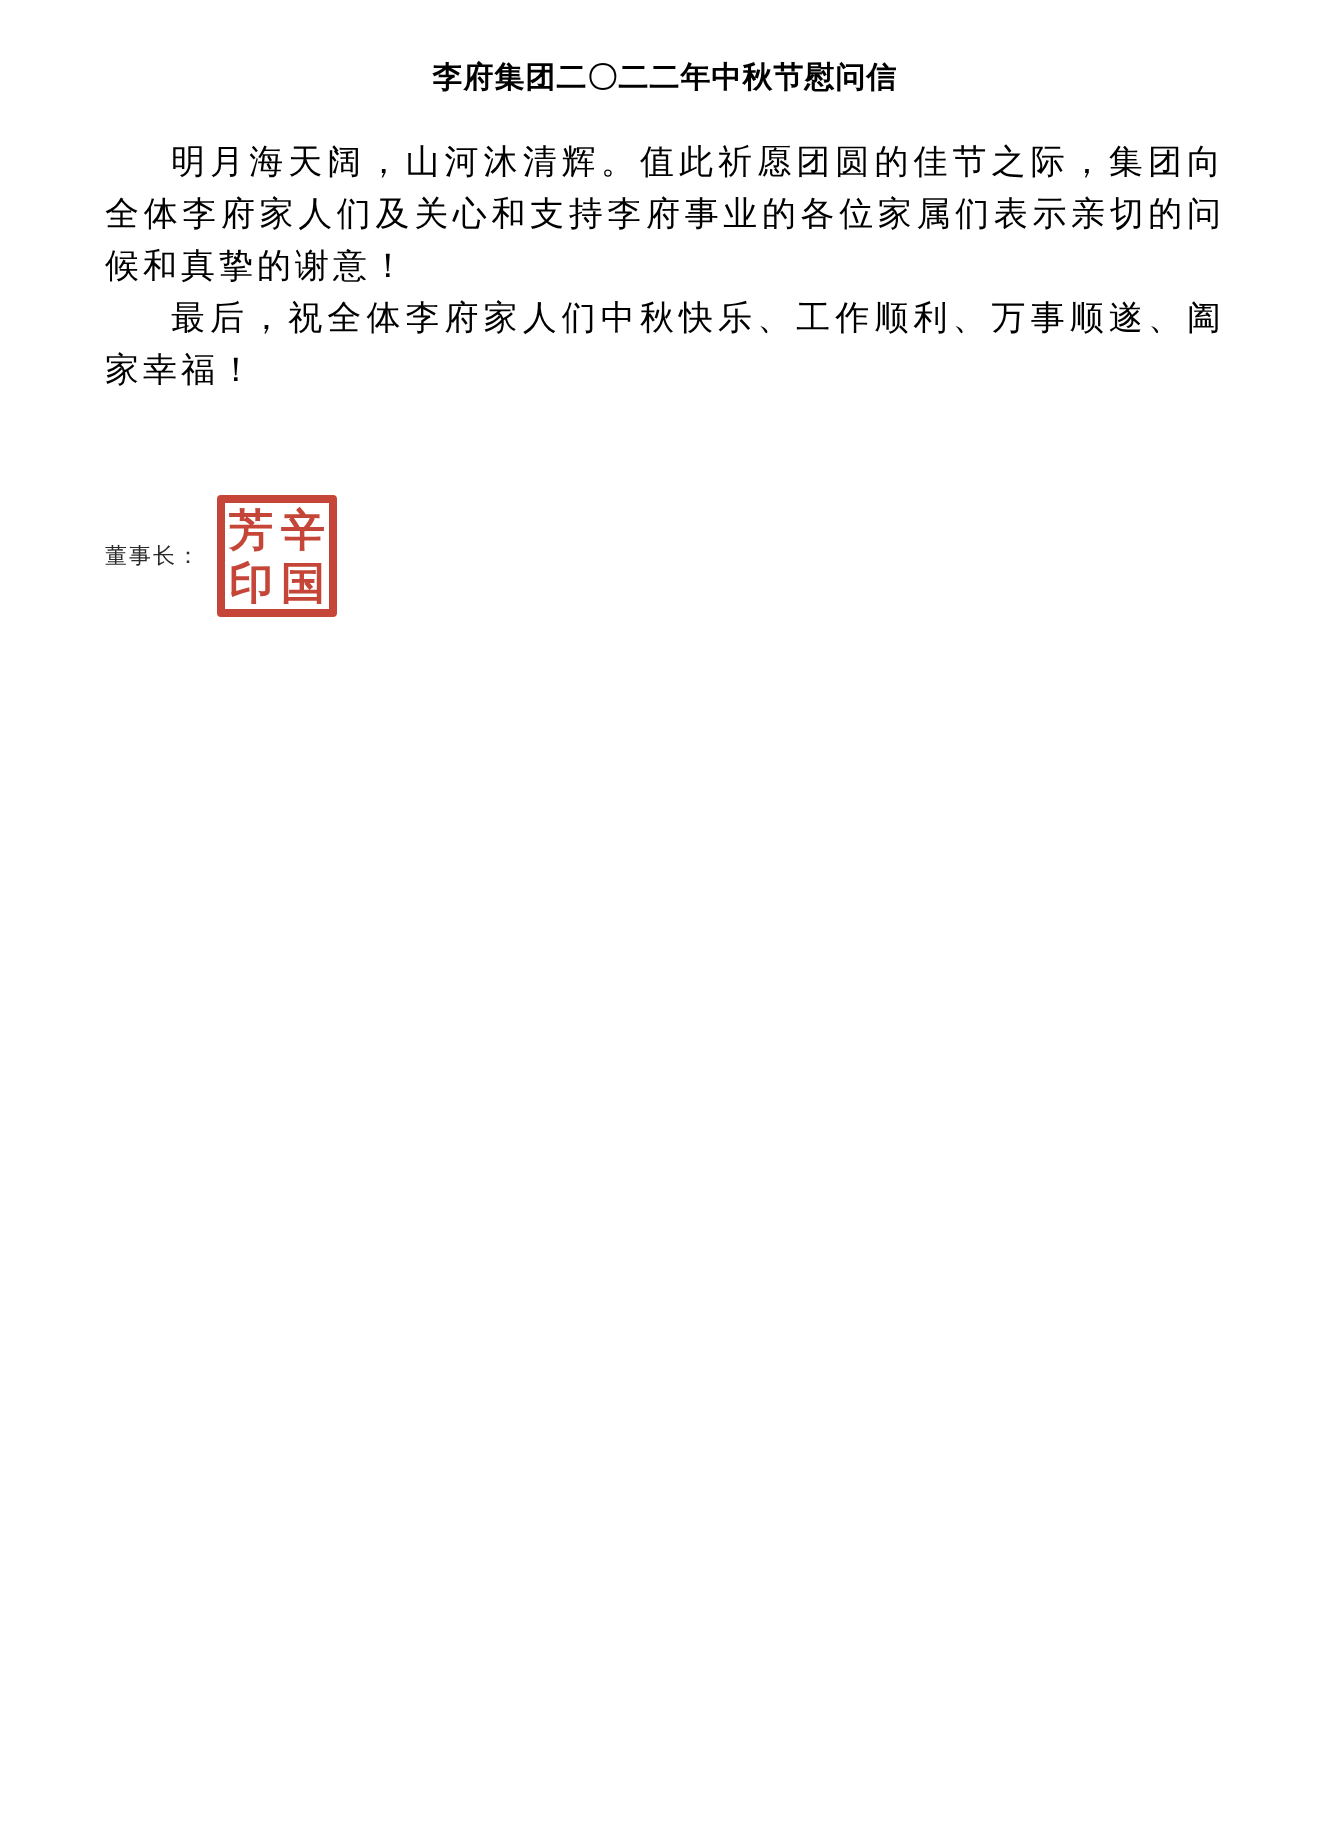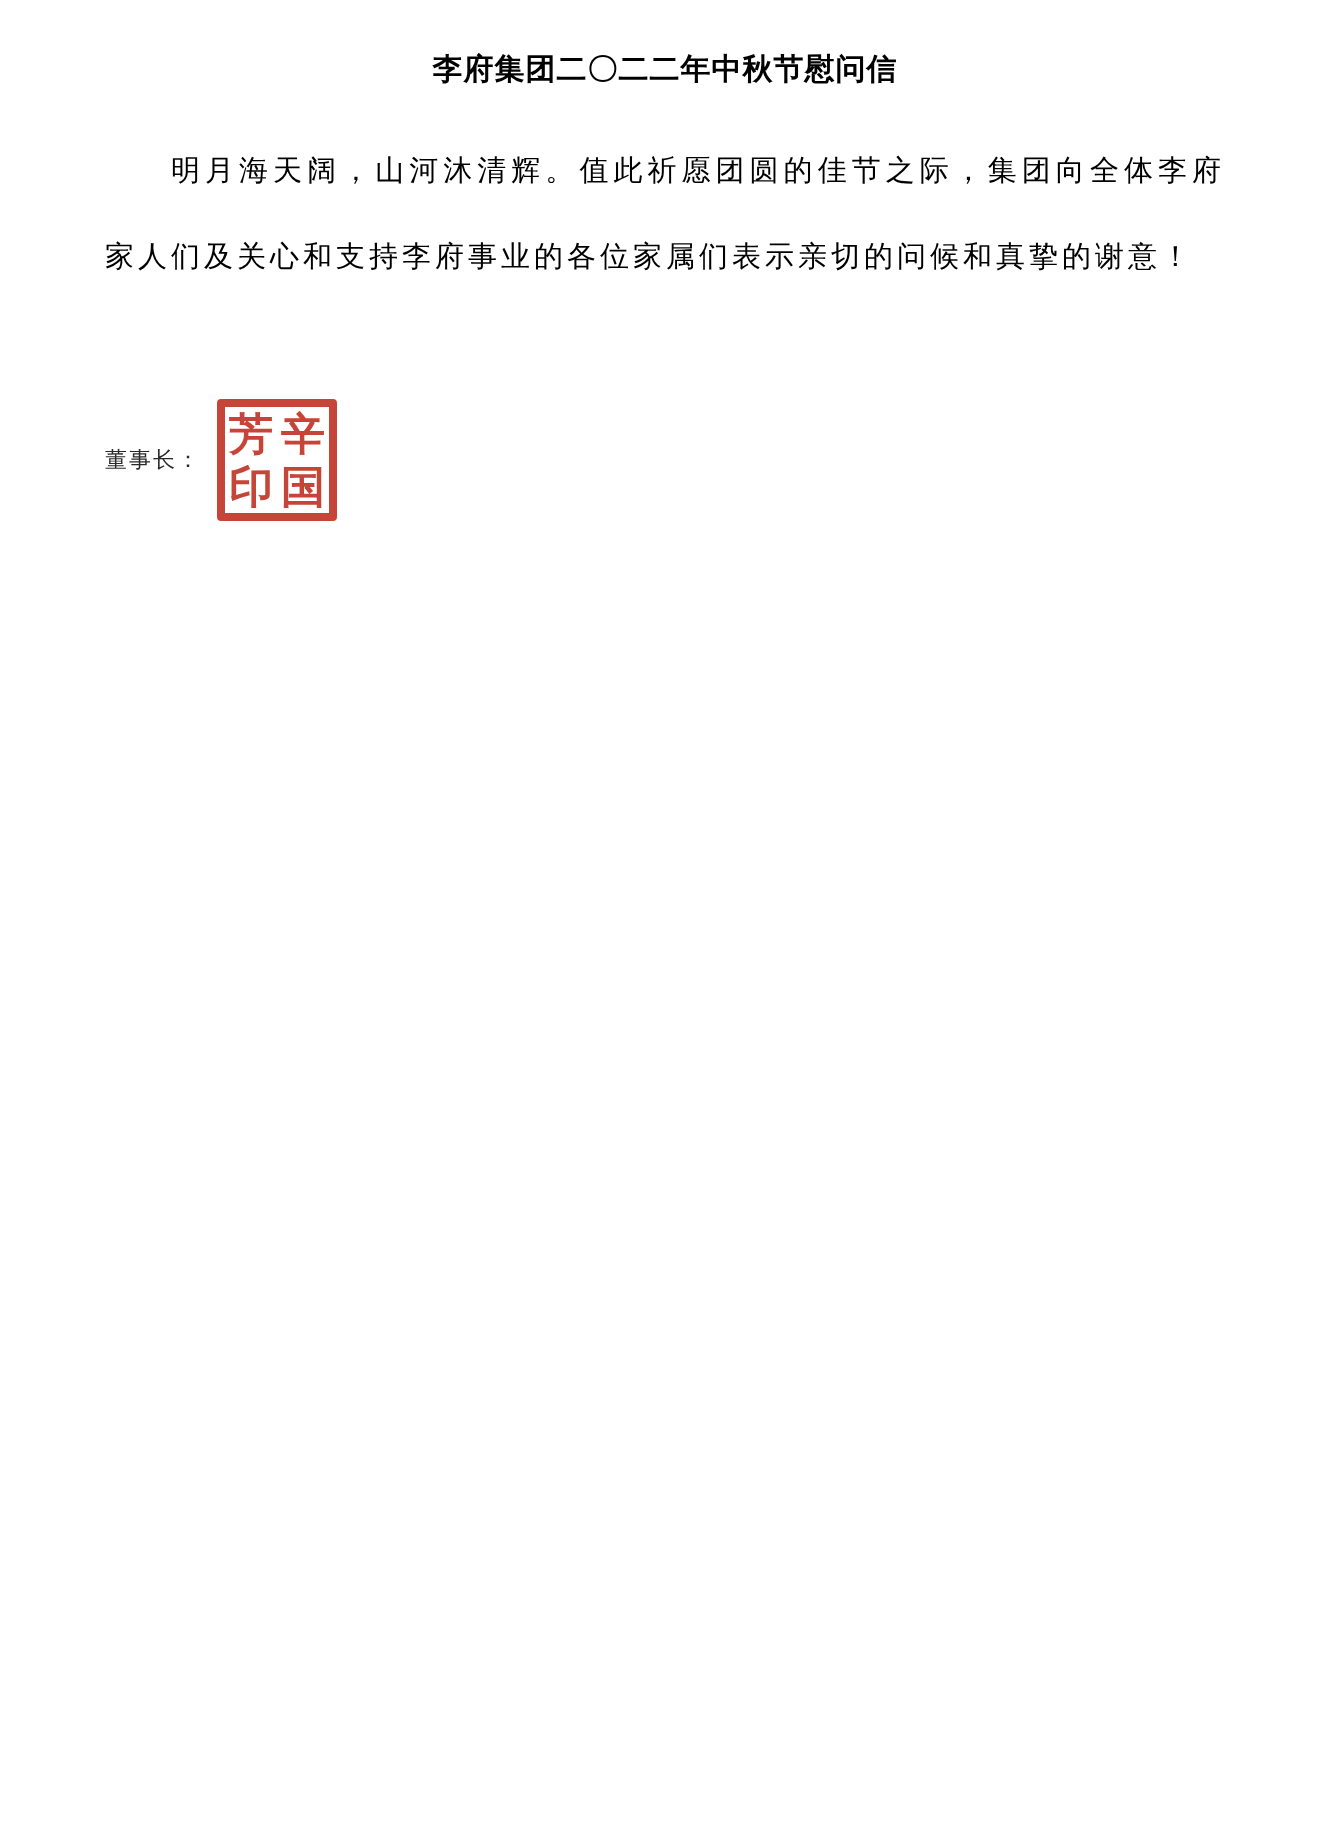--- a/index.html
+++ b/index.html
@@ -3,21 +3,21 @@
 <meta charset="utf-8">
 <style>
   :root{
     --seal-color:#c23d2e;
   }
   html,body{margin:0;padding:0;background:#ffffff;}
   .page{
     position:relative;
     width:1333px;
     height:1276px;
-    margin:0 auto;
+    margin:8px auto;
     background:#ffffff;
     color:#000000;
     font-family:"Liberation Sans", sans-serif;
     box-sizing:border-box;
     padding:48px 108px 0 105px;
     overflow:hidden;
   }
   .title{
     margin:0;
     font-size:30px;
@@ -28,22 +28,22 @@
   }
   .salutation{
     margin-top:36px;
     font-size:29px;
     line-height:40px;
     font-weight:700;
     letter-spacing:2px;
   }
   .body-para{
     margin:0;
-    font-size:29px;
-    line-height:86px;
+    font-size:34px;
+    line-height:52px;
     letter-spacing:4px;
     text-align:justify;
     text-indent:66px;
     font-weight:400;
   }
   .body-para.first{
     margin-top:37px;
   }
   .signature-row{
     margin-top:100px;
@@ -82,20 +82,21 @@
 
 <div class="page">
 
   <h1 class="title">李府集团二〇二二年中秋节慰问信</h1>
 
 
   <p class="body-para first">明月海天阔，山河沐清辉。值此祈愿团圆的佳节之际，集团向全体李府家人们及关心和支持李府事业的各位家属们表示亲切的问候和真挚的谢意！</p>
 
 
 
+  <p class="body-para">最后，祝全体李府家人们中秋快乐、工作顺利、万事顺遂、阖家幸福！</p>
 
   <div class="signature-row">
     <span class="sig-label">董事长：</span>
     <div class="seal" aria-label="seal">
       <span class="seal-char">芳</span>
       <span class="seal-char">辛</span>
       <span class="seal-char">印</span>
       <span class="seal-char">国</span>
     </div>
   </div>

